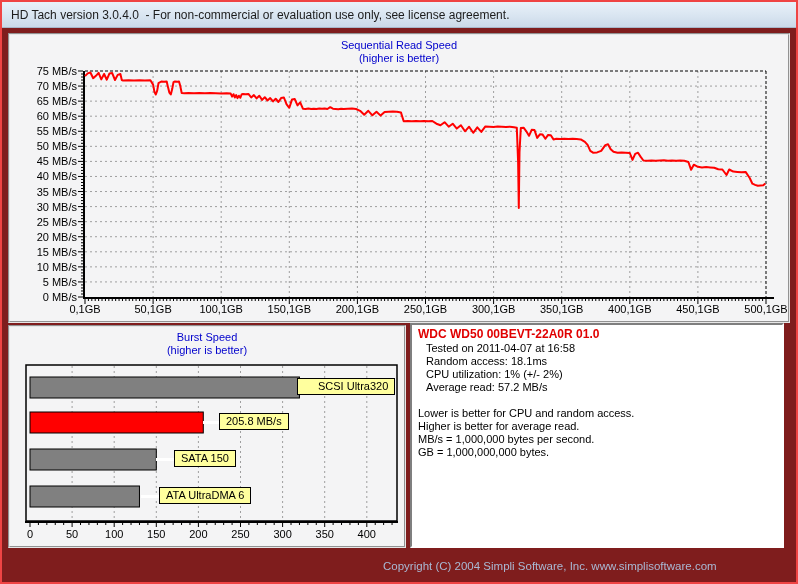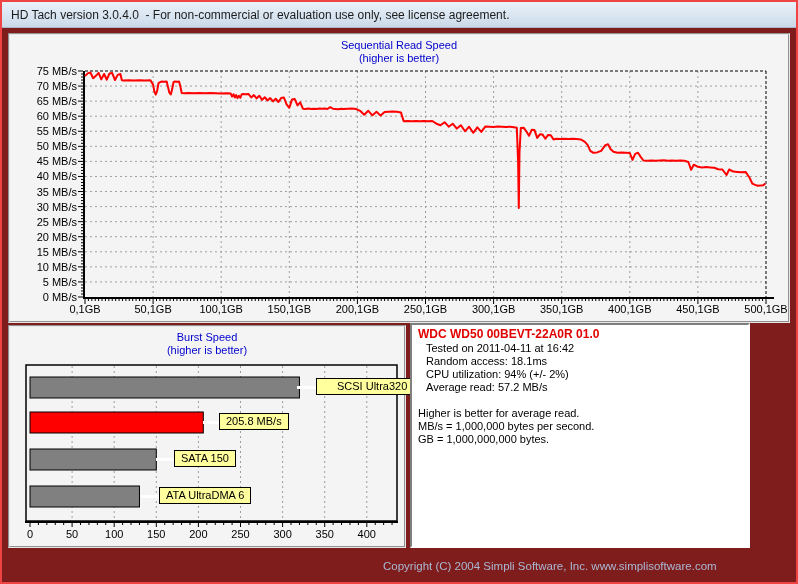--- a/index.html
+++ b/index.html
@@ -18,38 +18,38 @@
     display:block;padding-left:9px;line-height:26px;
     font-size:12px;color:#1c1c1c;white-space:pre;
   }
   .panel{
     position:absolute;background:#f4f4f5;
     border:2px groove #e6e6e6;
   }
   #seq-panel{left:6px;top:31px;width:782px;height:290px;}
   #burst-panel{left:6px;top:323px;width:398px;height:223px;}
   #info-panel{
-    position:absolute;left:408px;top:321px;width:340px;height:225px;
+    position:absolute;left:408px;top:321px;width:374px;height:225px;
     background:#ffffff;
     border:2px solid;border-color:#7f7f7f #ffffff #ffffff #7f7f7f;
     padding:2px 4px 0 6px;
   }
   .chart-title,.chart-sub{
     position:absolute;left:0;width:100%;text-align:center;
     color:#0000cc;font-size:11px;line-height:13px;
   }
   .chart-title{top:4px;}
   .chart-sub{top:17px;}
   #seq-svg{position:absolute;left:0;top:0;}
   #burst-svg{position:absolute;left:0;top:0;}
   .ylabel{
     position:absolute;background:#ffff9e;border:1px solid #000;
     font-size:11px;line-height:13px;padding:1px 6px;color:#000;white-space:nowrap;
   }
-  #yl-scsi{left:314px;top:376px;padding-left:20px;}
+  #yl-scsi{left:295px;top:376px;padding-left:20px;}
   #yl-drive{left:217px;top:411px;}
   #yl-sata{left:172px;top:448px;}
   #yl-ata{left:157px;top:485px;}
   .conn{position:absolute;height:3px;background:#ffffff;}
   #cn-scsi{left:295px;top:384px;width:19px;}
   #cn-drive{left:201px;top:419px;width:17px;}
   #cn-sata{left:154px;top:456px;width:19px;}
   #cn-ata{left:139px;top:493px;width:19px;}
   #drive-name{font-size:12px;font-weight:bold;color:#e00000;line-height:15px;}
   .iline{font-size:11px;line-height:13px;color:#000;}
@@ -502,25 +502,26 @@
   <div class="conn" id="cn-sata"></div>
   <div class="conn" id="cn-ata"></div>
 
   <div class="ylabel" id="yl-scsi">SCSI Ultra320</div>
   <div class="ylabel" id="yl-drive">205.8 MB/s</div>
   <div class="ylabel" id="yl-sata">SATA 150</div>
   <div class="ylabel" id="yl-ata">ATA UltraDMA 6</div>
 
   <div id="info-panel">
     <div id="drive-name">WDC WD50 00BEVT-22A0R 01.0</div>
-    <div class="iline ind">Tested on 2011-04-11 at 16:42</div>
+    <div class="iline ind">Tested on 2011-04-07 at 16:58</div>
     <div class="iline ind">Random access: 18.1ms</div>
-    <div class="iline ind">CPU utilization: 94% (+/- 2%)</div>
+    <div class="iline ind">CPU utilization: 1% (+/- 2%)</div>
     <div class="iline ind">Average read: 57.2 MB/s</div>
     <div class="ispacer"></div>
+    <div class="iline">Lower is better for CPU and random access.</div>
     <div class="iline">Higher is better for average read.</div>
     <div class="iline">MB/s = 1,000,000 bytes per second.</div>
     <div class="iline">GB = 1,000,000,000 bytes.</div>
   </div>
 
   <button class="btn" id="btn-save"><u>S</u>ave Results</button>
   <button class="btn" id="btn-upload"><u>U</u>pload Results</button>
   <button class="btn" id="btn-done"><u>D</u>one</button>
 
   <div id="copyright">Copyright (C) 2004 Simpli Software, Inc. www.simplisoftware.com</div>

